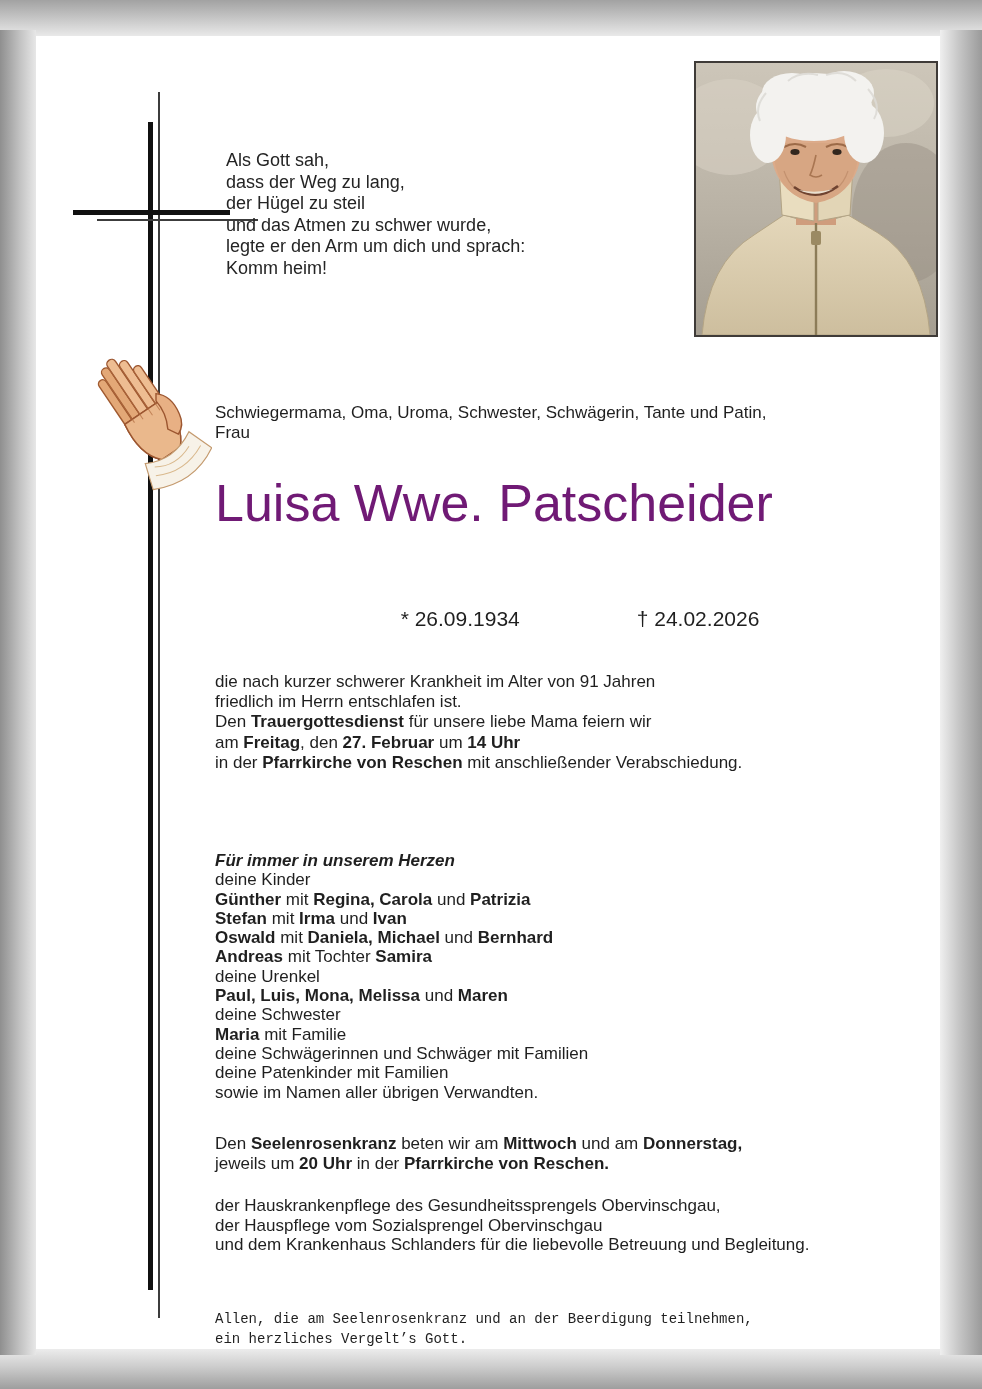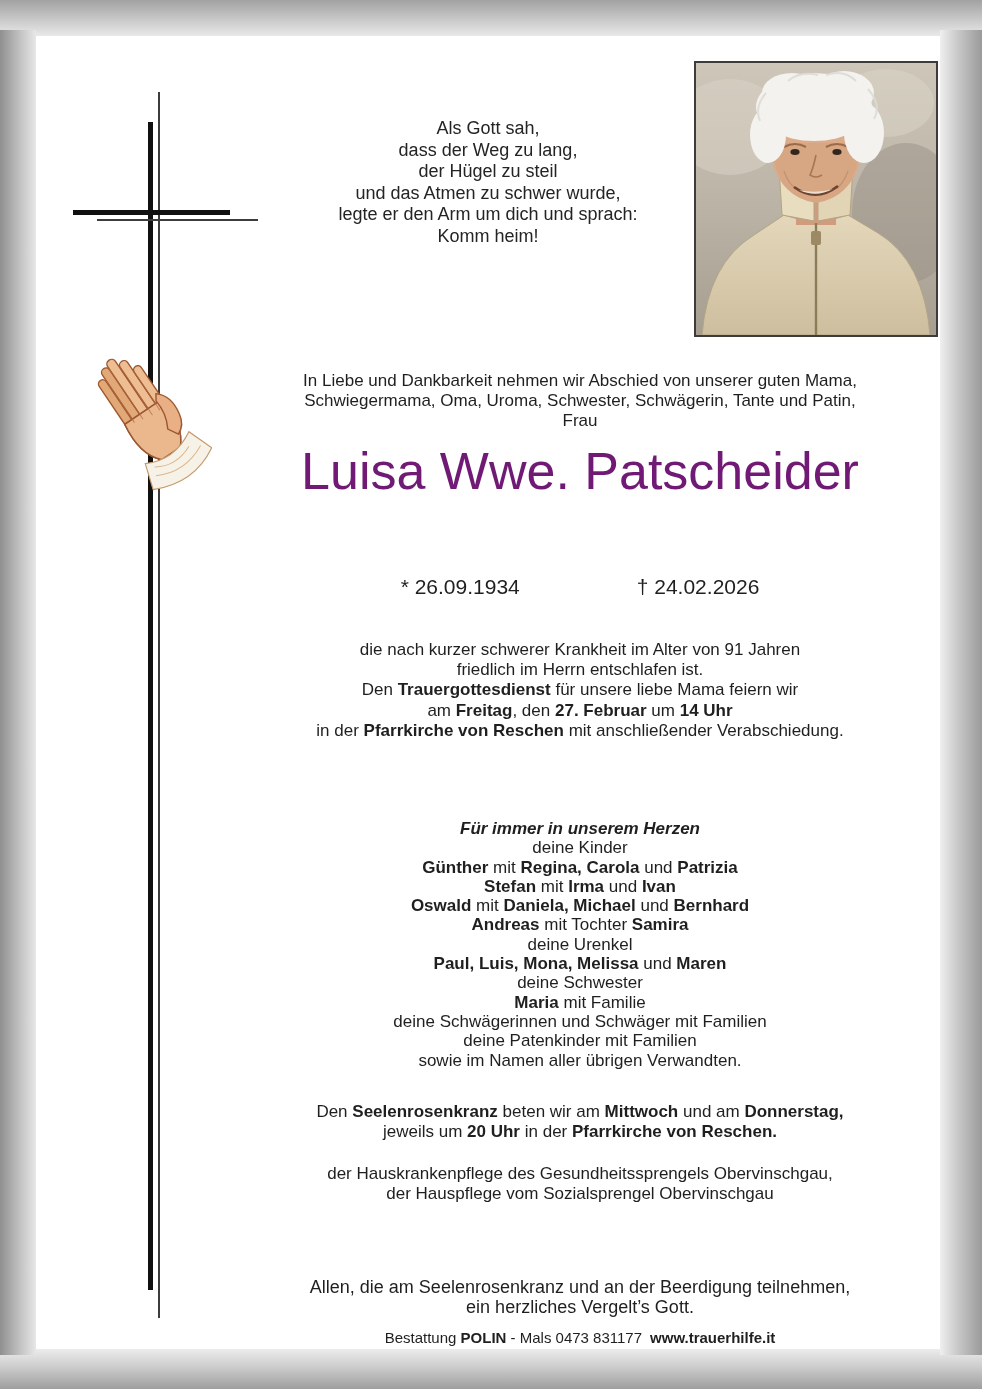--- a/index.html
+++ b/index.html
@@ -22,33 +22,33 @@
   .h-thin{left:97px;top:219px;width:161px;height:2px;background:#3c3c3c;}
 
   .hands{position:absolute;left:92px;top:345px;width:120px;height:150px;z-index:2;}
 
   .photo{
     position:absolute;left:694px;top:61px;width:240px;height:272px;z-index:2;
     border:2px solid #3f3b38;
   }
   .photo svg{display:block;width:100%;height:100%;}
 
-  .txt{position:absolute;z-index:3;text-align:center;}
+  .txt{position:absolute;z-index:3;margin-top:32px;}
   .poem{left:226px;top:118px;width:524px;font-size:18px;line-height:21.5px;color:#242424;}
   .col{left:215px;width:730px;}
   .intro{top:371px;font-size:17px;line-height:19.8px;}
   .deceased{top:441px;font-size:52px;letter-spacing:0px;color:#701a75;white-space:nowrap;}
   .birthname{top:526px;font-size:23px;}
   .dates{top:575px;font-size:21px;display:flex;justify-content:center;gap:117px;}
   .announce{top:640px;font-size:17px;line-height:20.2px;}
   .dateline{top:772px;font-size:17px;}
   .family{top:819px;font-size:17px;line-height:19.3px;}
   .rosary{top:1102px;font-size:17px;line-height:19.6px;}
   .thanks{top:1164px;font-size:17px;line-height:19.6px;}
-  .closing{top:1278px;font-size:18px;line-height:19.6px;}
+  .closing{top:1278px;font-size:14px;line-height:19.6px;font-family:Liberation Mono, monospace;}
   .footer{top:1329px;font-size:15px;}
 
   .f-b{font-weight:700;}
   .f-i{font-style:italic;}
   .f-l{margin-left:8px;}
 </style>
 </head>
 <body>
 
 <div class="page">
@@ -167,21 +167,20 @@
   <div class="txt poem">
       <div><span>Als Gott sah,</span></div>
       <div><span>dass der Weg zu lang,</span></div>
       <div><span>der Hügel zu steil</span></div>
       <div><span>und das Atmen zu schwer wurde,</span></div>
       <div><span>legte er den Arm um dich und sprach:</span></div>
       <div><span>Komm heim!</span></div>
     </div>
 
   <div class="txt col intro">
-      <div><span>In Liebe und Dankbarkeit nehmen wir Abschied von unserer guten Mama,</span></div>
       <div><span>Schwiegermama, Oma, Uroma, Schwester, Schwägerin, Tante und Patin,</span></div>
       <div><span>Frau</span></div>
     </div>
 
   <div class="txt col deceased">Luisa Wwe. Patscheider</div>
 
   <div class="txt col dates">
     <span>* 26.09.1934</span>
     <span>† 24.02.2026</span>
   </div>
@@ -212,20 +211,21 @@
     </div>
 
   <div class="txt col rosary">
       <div><span>Den </span><span class="f-b">Seelenrosenkranz</span><span> beten wir am </span><span class="f-b">Mittwoch</span><span> und am </span><span class="f-b">Donnerstag,</span></div>
       <div><span>jeweils um </span><span class="f-b">20 Uhr</span><span> in der </span><span class="f-b">Pfarrkirche von Reschen.</span></div>
     </div>
 
   <div class="txt col thanks">
       <div><span>der Hauskrankenpflege des Gesundheitssprengels Obervinschgau,</span></div>
       <div><span>der Hauspflege vom Sozialsprengel Obervinschgau</span></div>
+      <div><span>und dem Krankenhaus Schlanders für die liebevolle Betreuung und Begleitung.</span></div>
     </div>
 
   <div class="txt col closing">
       <div><span>Allen, die am Seelenrosenkranz und an der Beerdigung teilnehmen,</span></div>
       <div><span>ein herzliches Vergelt’s Gott.</span></div>
     </div>
 
   <div class="txt col footer">
       <div><span>Bestattung </span><span class="f-b">POLIN</span><span> - Mals 0473 831177</span><span class="f-b f-l">www.trauerhilfe.it</span></div>
     </div>

